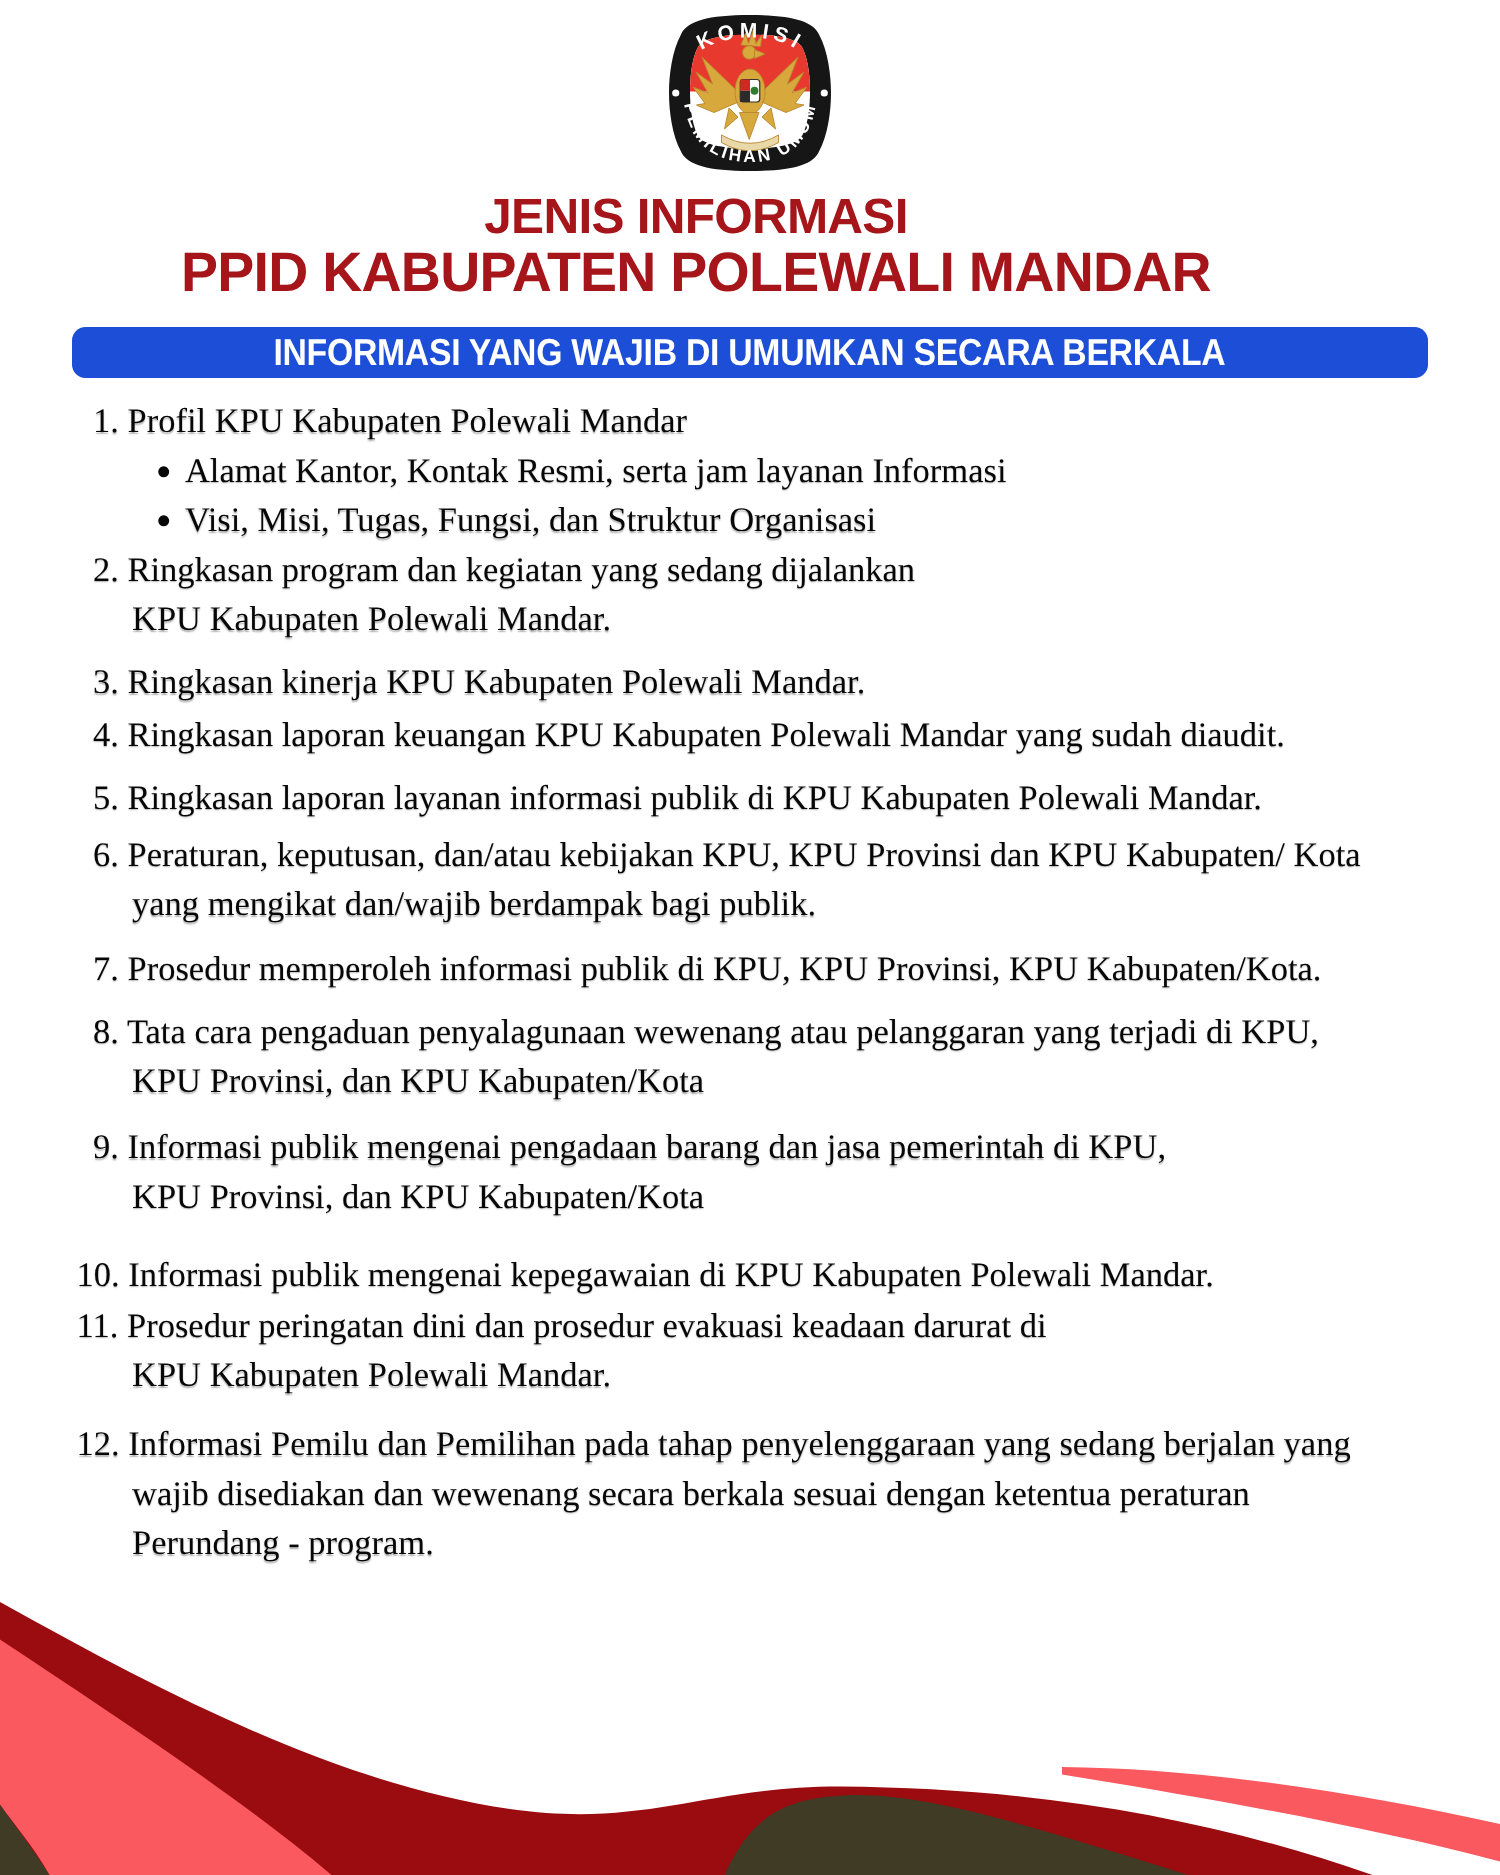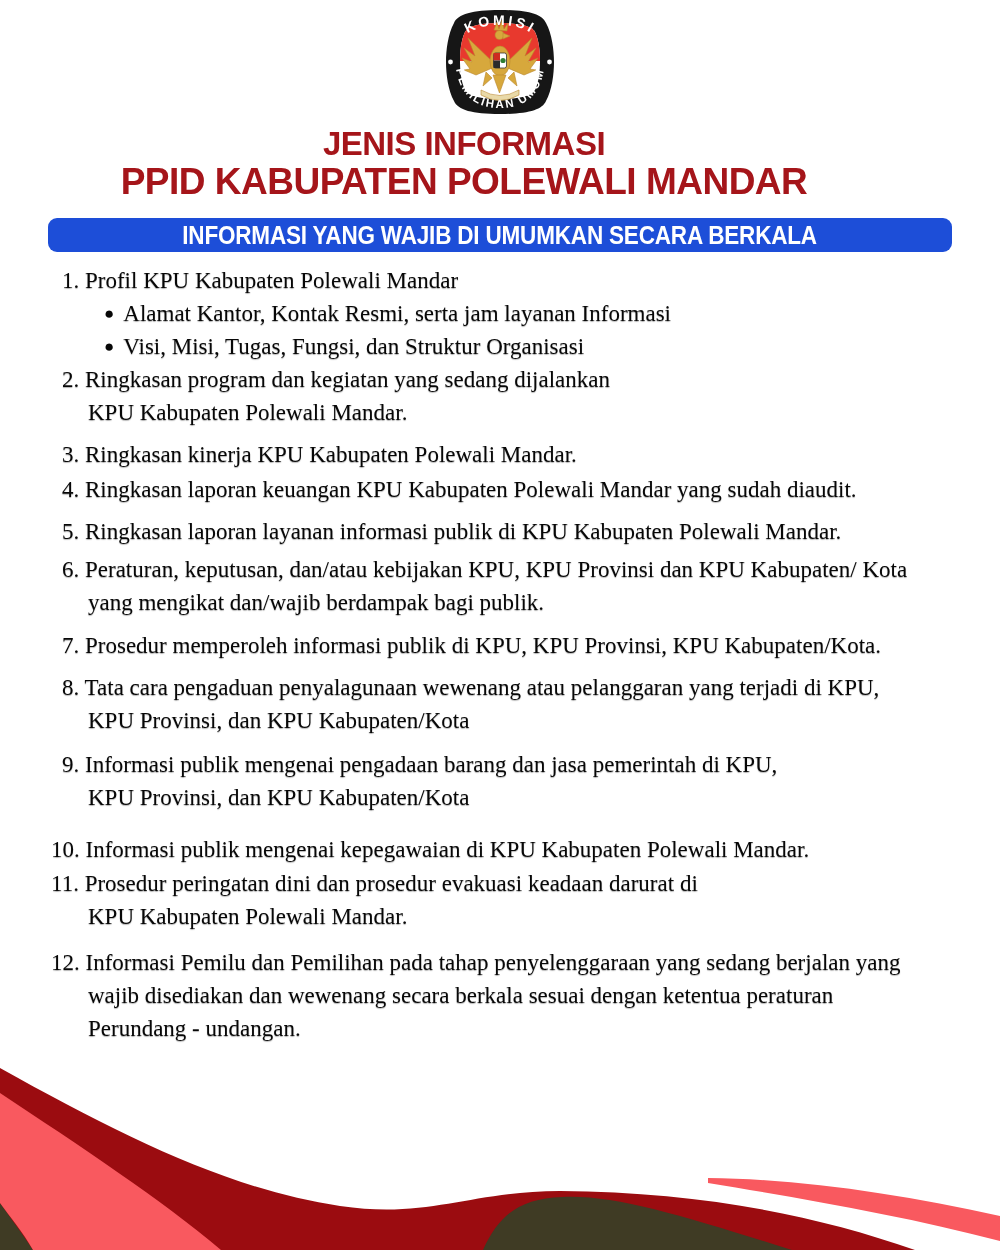--- a/index.html
+++ b/index.html
@@ -143,21 +143,21 @@
       <div class="item">
         <div class="line first"><span class="num num2">10.</span> Informasi publik mengenai kepegawaian di KPU Kabupaten Polewali Mandar.</div>
       </div>
       <div class="item">
         <div class="line first"><span class="num num2">11.</span> Prosedur peringatan dini dan prosedur evakuasi keadaan darurat di</div>
         <div class="line cont">KPU Kabupaten Polewali Mandar.</div>
       </div>
       <div class="item">
         <div class="line first"><span class="num num2">12.</span> Informasi Pemilu dan Pemilihan pada tahap penyelenggaraan yang sedang berjalan yang</div>
         <div class="line cont">wajib disediakan dan wewenang secara berkala sesuai dengan ketentua peraturan</div>
-        <div class="line cont">Perundang - undangan.</div>
+        <div class="line cont">Perundang - program.</div>
       </div>
     </div>
 
   <svg class="waves" viewBox="0 0 1000 190" preserveAspectRatio="none">
     <path fill="#9B0C10" d="M0,8 C120,75 230,130 340,146 C430,159 470,131 560,131
                              C700,132 815,155 915,190 L0,190 Z"></path>
     <path fill="#3F3B24" d="M483,190 C500,152 522,139 562,137 C615,134 690,158 792,190 Z"></path>
     <path fill="#3F3B24" d="M0,143 C12,160 24,176 33,190 L0,190 Z"></path>
     <path fill="#F9595F" d="M0,33 C80,86 162,140 221,190 L33,190 C23,172 10,157 0,143 Z"></path>
     <path fill="#F9595F" d="M708,118 C800,119 900,134 1000,156 L1000,181 C905,156 800,138 708,123 Z"></path>

